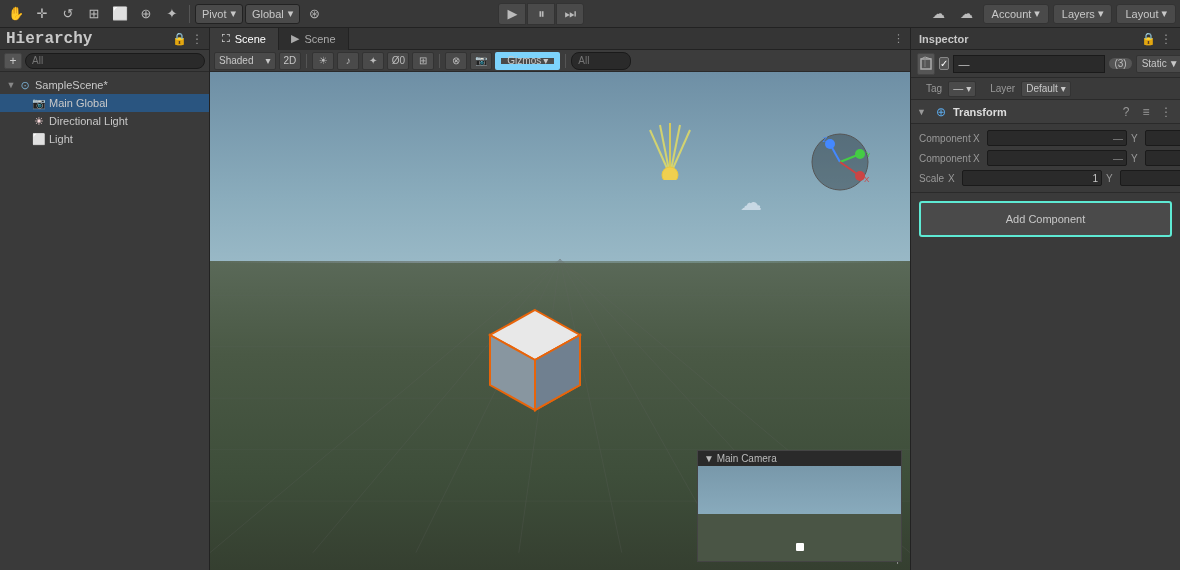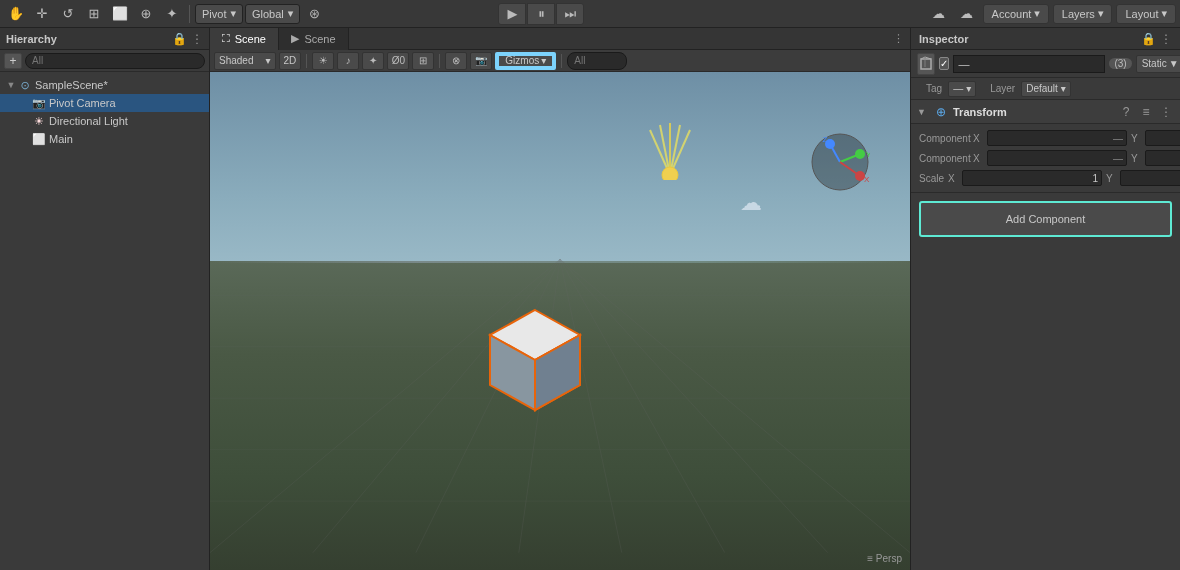--- a/index.html
+++ b/index.html
@@ -97,23 +97,24 @@
     .panel-tab-bar {
       height: 22px;
       background: #353535;
       border-bottom: 1px solid #222;
       display: flex;
       align-items: center;
       padding: 0 6px;
       gap: 4px;
     }
     .panel-tab {
-      font-size: 11px;
+      font-size: 16px;
       color: #c8c8c8;
       font-weight: 600;
+      font-family: Liberation Mono, monospace;
     }
     .panel-tab-icons {
       margin-left: auto;
       display: flex; gap: 4px;
     }
     .panel-icon-sm {
       color: #999;
       cursor: pointer;
       font-size: 12px;
     }
@@ -251,21 +252,21 @@
       border: 1px solid #1a1a1a;
       border-radius: 8px;
       color: #999;
       padding: 0 6px;
       font-size: 10px;
       width: 60px;
     }
     .gizmos-btn {
       height: 18px;
       background: #4a4a4a;
-      border: 4px solid #7dd3fc;
+      border: 6px solid #7dd3fc;
       border-radius: 2px;
       color: #c8c8c8;
       padding: 0 6px;
       font-size: 10px;
       cursor: pointer;
       display: flex; align-items: center; gap: 2px;
     }
 
     
     .scene-viewport {
@@ -639,33 +640,33 @@
 
       <div class="hier-item">
         <span class="hier-arrow">▼</span>
         <span class="hier-icon scene-icon">⊙</span>
         <span class="hier-label">SampleScene*</span>
       </div>
 
       <div class="hier-item hier-child selected">
         <span class="hier-arrow" style="visibility:hidden">▶</span>
         <span class="hier-icon camera-icon">📷</span>
-        <span class="hier-label">Pivot Camera</span>
+        <span class="hier-label">Main Global</span>
       </div>
 
       <div class="hier-item hier-child">
         <span class="hier-arrow" style="visibility:hidden">▶</span>
         <span class="hier-icon light-icon">☀</span>
         <span class="hier-label">Directional Light</span>
       </div>
 
       <div class="hier-item hier-child">
         <span class="hier-arrow" style="visibility:hidden">▶</span>
         <span class="hier-icon cube-icon">⬜</span>
-        <span class="hier-label">Main</span>
+        <span class="hier-label">Light</span>
       </div>
     </div>
   </div>
 
   <div id="center-panel">
 
     <div class="scene-tab-bar">
       <div class="scene-tab active">
         <span>⛶</span>
         <span>Scene</span>
@@ -765,20 +766,32 @@
           <text x="56" y="25" font-size="8" fill="#44cc44">Y</text>
 
           <line x1="30" y1="30" x2="50" y2="44" stroke="#cc4444" stroke-width="2"></line>
           <circle cx="50" cy="44" r="5" fill="#cc4444"></circle>
           <text x="54" y="50" font-size="8" fill="#cc4444">X</text>
         </svg>
       </div>
 
       <div class="persp-label">≡ Persp</div>
 
+      <div class="camera-preview">
+        <div class="camera-preview-header">
+          <span>▼ Main Camera</span>
+        </div>
+        <div class="camera-preview-viewport">
+          <div class="cam-preview-sides-left"></div>
+          <div class="cam-preview-sides-right"></div>
+          <div class="cam-preview-sky"></div>
+          <div class="cam-preview-ground"></div>
+          <div class="cam-preview-indicator"></div>
+        </div>
+      </div>
     </div>
   </div>
 
   <div id="inspector-panel">
     <div class="insp-tab-bar">
       <span class="insp-tab-label">Inspector</span>
       <div class="insp-tab-icons">
         <span class="panel-icon-sm">🔒</span>
         <span class="panel-icon-sm">⋮</span>
       </div>

